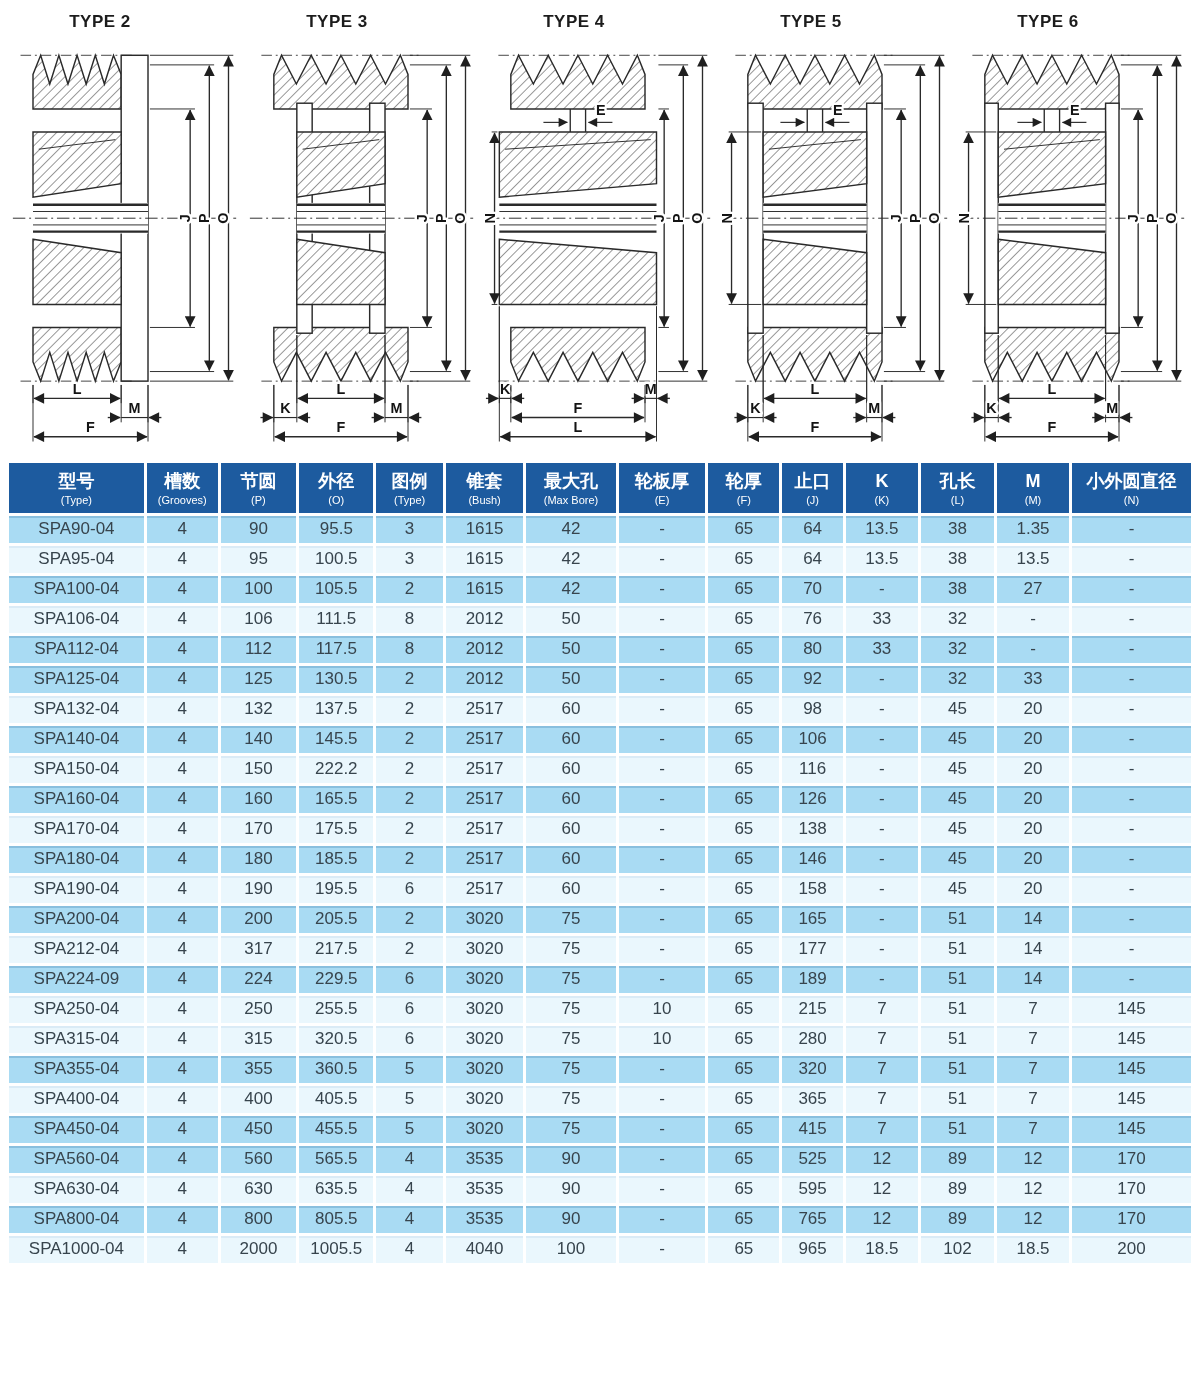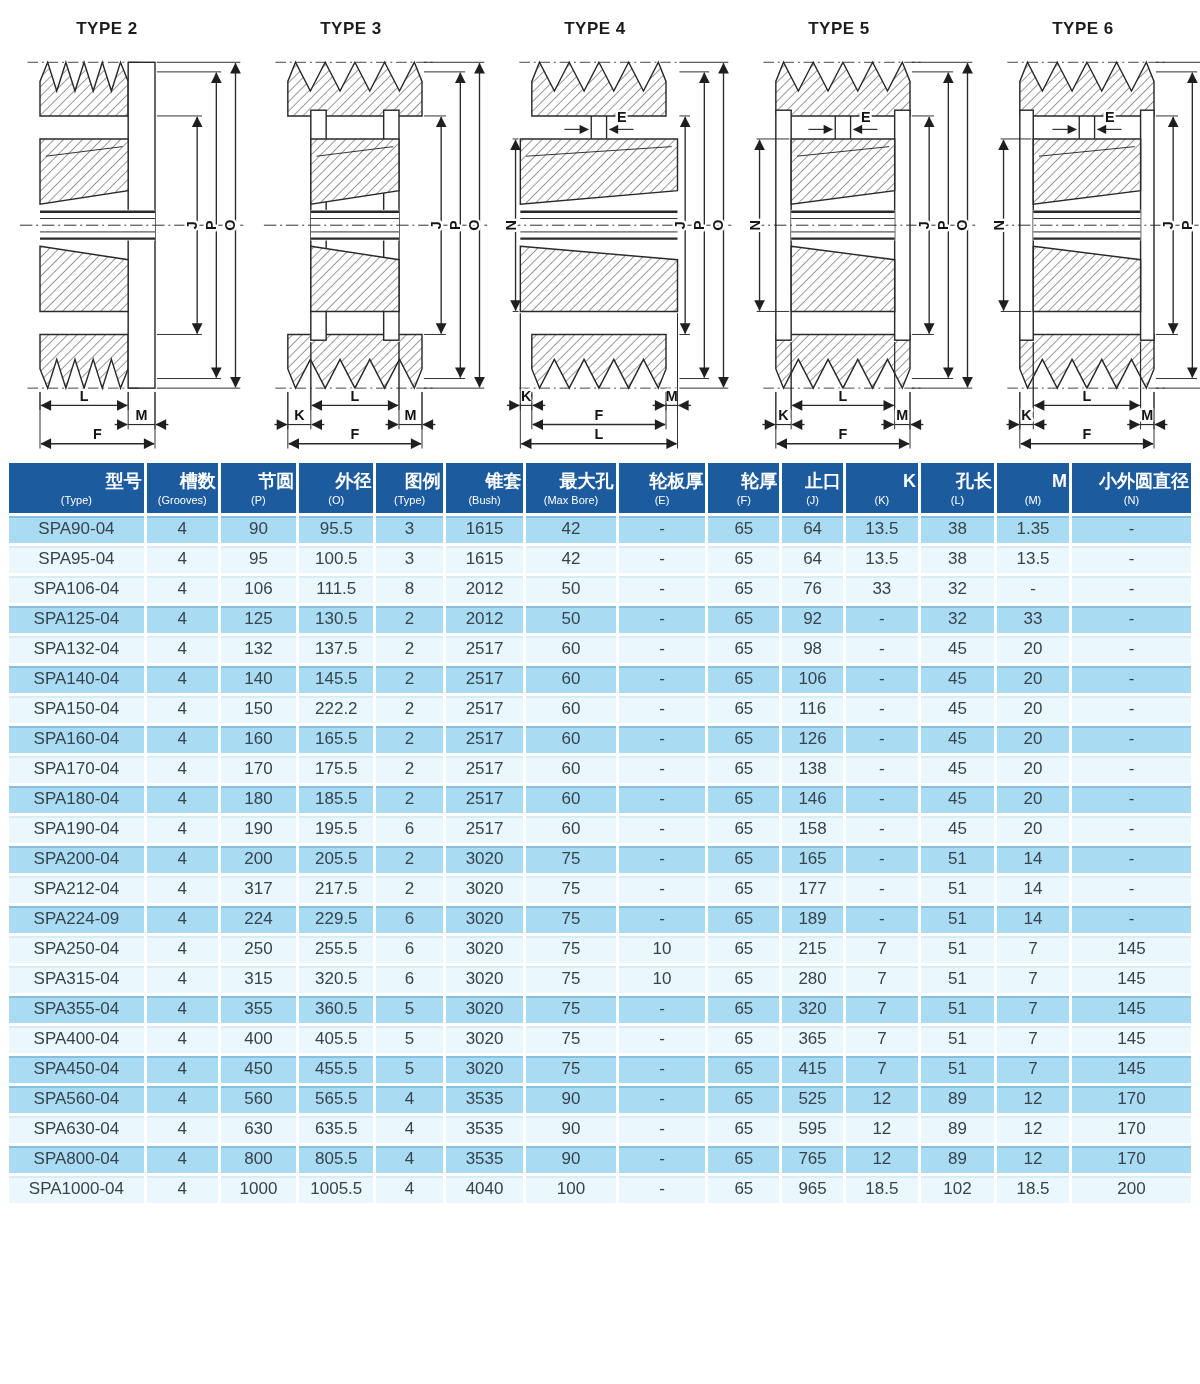--- a/index.html
+++ b/index.html
@@ -13,41 +13,41 @@
   html,body{margin:0;padding:0;}
   body{
     width:1200px;height:1384px;overflow:hidden;background:#ffffff;
     font-family:"Liberation Sans",sans-serif;
   }
   
   .diagrams{
     display:flex;justify-content:space-between;
     padding:12px 10px 0 10px;height:456px;
   }
-  .diagram{margin:7px;width:232px;}
+  .diagram{margin:0;width:232px;}
   .diagram-title{
     font-weight:700;font-size:17px;color:#1c1c1c;letter-spacing:.5px;
     text-align:center;width:180px;margin:0 0 4px 0;
   }
   .diagram svg{display:block;}
   .dlab{
     font:700 15px "Liberation Sans",sans-serif;fill:#141414;
     paint-order:stroke;stroke:#ffffff;stroke-width:5px;stroke-linejoin:round;
   }
   
   table.spec{
     width:calc(100% - 12px);margin:4px 6px 0 6px;
     border-collapse:separate;border-spacing:3px;
     table-layout:fixed;
   }
   table.spec th{
     background:var(--header-bg);color:#ffffff;text-align:center;
     padding:7px 2px 6px 2px;vertical-align:middle;
   }
-  .h-zh{font-size:18px;font-weight:700;line-height:1.25;text-align:right;}
+  .h-zh{font-size:18px;font-weight:700;line-height:1.25;}
   .h-en{font-size:11px;font-weight:400;line-height:1.3;}
   table.spec td{
     text-align:center;height:27px;padding:0 2px;
     font-size:17px;color:var(--text);white-space:nowrap;overflow:hidden;
   }
   tr.r-blue td{background:var(--row-blue);box-shadow:inset 0 2px 0 rgba(17,90,150,.22);}
   tr.r-pale td{background:var(--row-pale);box-shadow:inset 0 2px 0 rgba(17,90,150,.07);}
 </style>
 </head>
 <body>
@@ -458,31 +458,63 @@
         <td>1615</td>
         <td>42</td>
         <td>-</td>
         <td>65</td>
         <td>64</td>
         <td>13.5</td>
         <td>38</td>
         <td>13.5</td>
         <td>-</td>
       </tr>
+      <tr class="r-blue">
+        <td>SPA100-04</td>
+        <td>4</td>
+        <td>100</td>
+        <td>105.5</td>
+        <td>2</td>
+        <td>1615</td>
+        <td>42</td>
+        <td>-</td>
+        <td>65</td>
+        <td>70</td>
+        <td>-</td>
+        <td>38</td>
+        <td>27</td>
+        <td>-</td>
+      </tr>
       <tr class="r-pale">
         <td>SPA106-04</td>
         <td>4</td>
         <td>106</td>
         <td>111.5</td>
         <td>8</td>
         <td>2012</td>
         <td>50</td>
         <td>-</td>
         <td>65</td>
         <td>76</td>
+        <td>33</td>
+        <td>32</td>
+        <td>-</td>
+        <td>-</td>
+      </tr>
+      <tr class="r-blue">
+        <td>SPA112-04</td>
+        <td>4</td>
+        <td>112</td>
+        <td>117.5</td>
+        <td>8</td>
+        <td>2012</td>
+        <td>50</td>
+        <td>-</td>
+        <td>65</td>
+        <td>80</td>
         <td>33</td>
         <td>32</td>
         <td>-</td>
         <td>-</td>
       </tr>
       <tr class="r-blue">
         <td>SPA125-04</td>
         <td>4</td>
         <td>125</td>
         <td>130.5</td>
@@ -781,21 +813,21 @@
         <td>65</td>
         <td>765</td>
         <td>12</td>
         <td>89</td>
         <td>12</td>
         <td>170</td>
       </tr>
       <tr class="r-pale">
         <td>SPA1000-04</td>
         <td>4</td>
-        <td>1000</td>
+        <td>2000</td>
         <td>1005.5</td>
         <td>4</td>
         <td>4040</td>
         <td>100</td>
         <td>-</td>
         <td>65</td>
         <td>965</td>
         <td>18.5</td>
         <td>102</td>
         <td>18.5</td>

